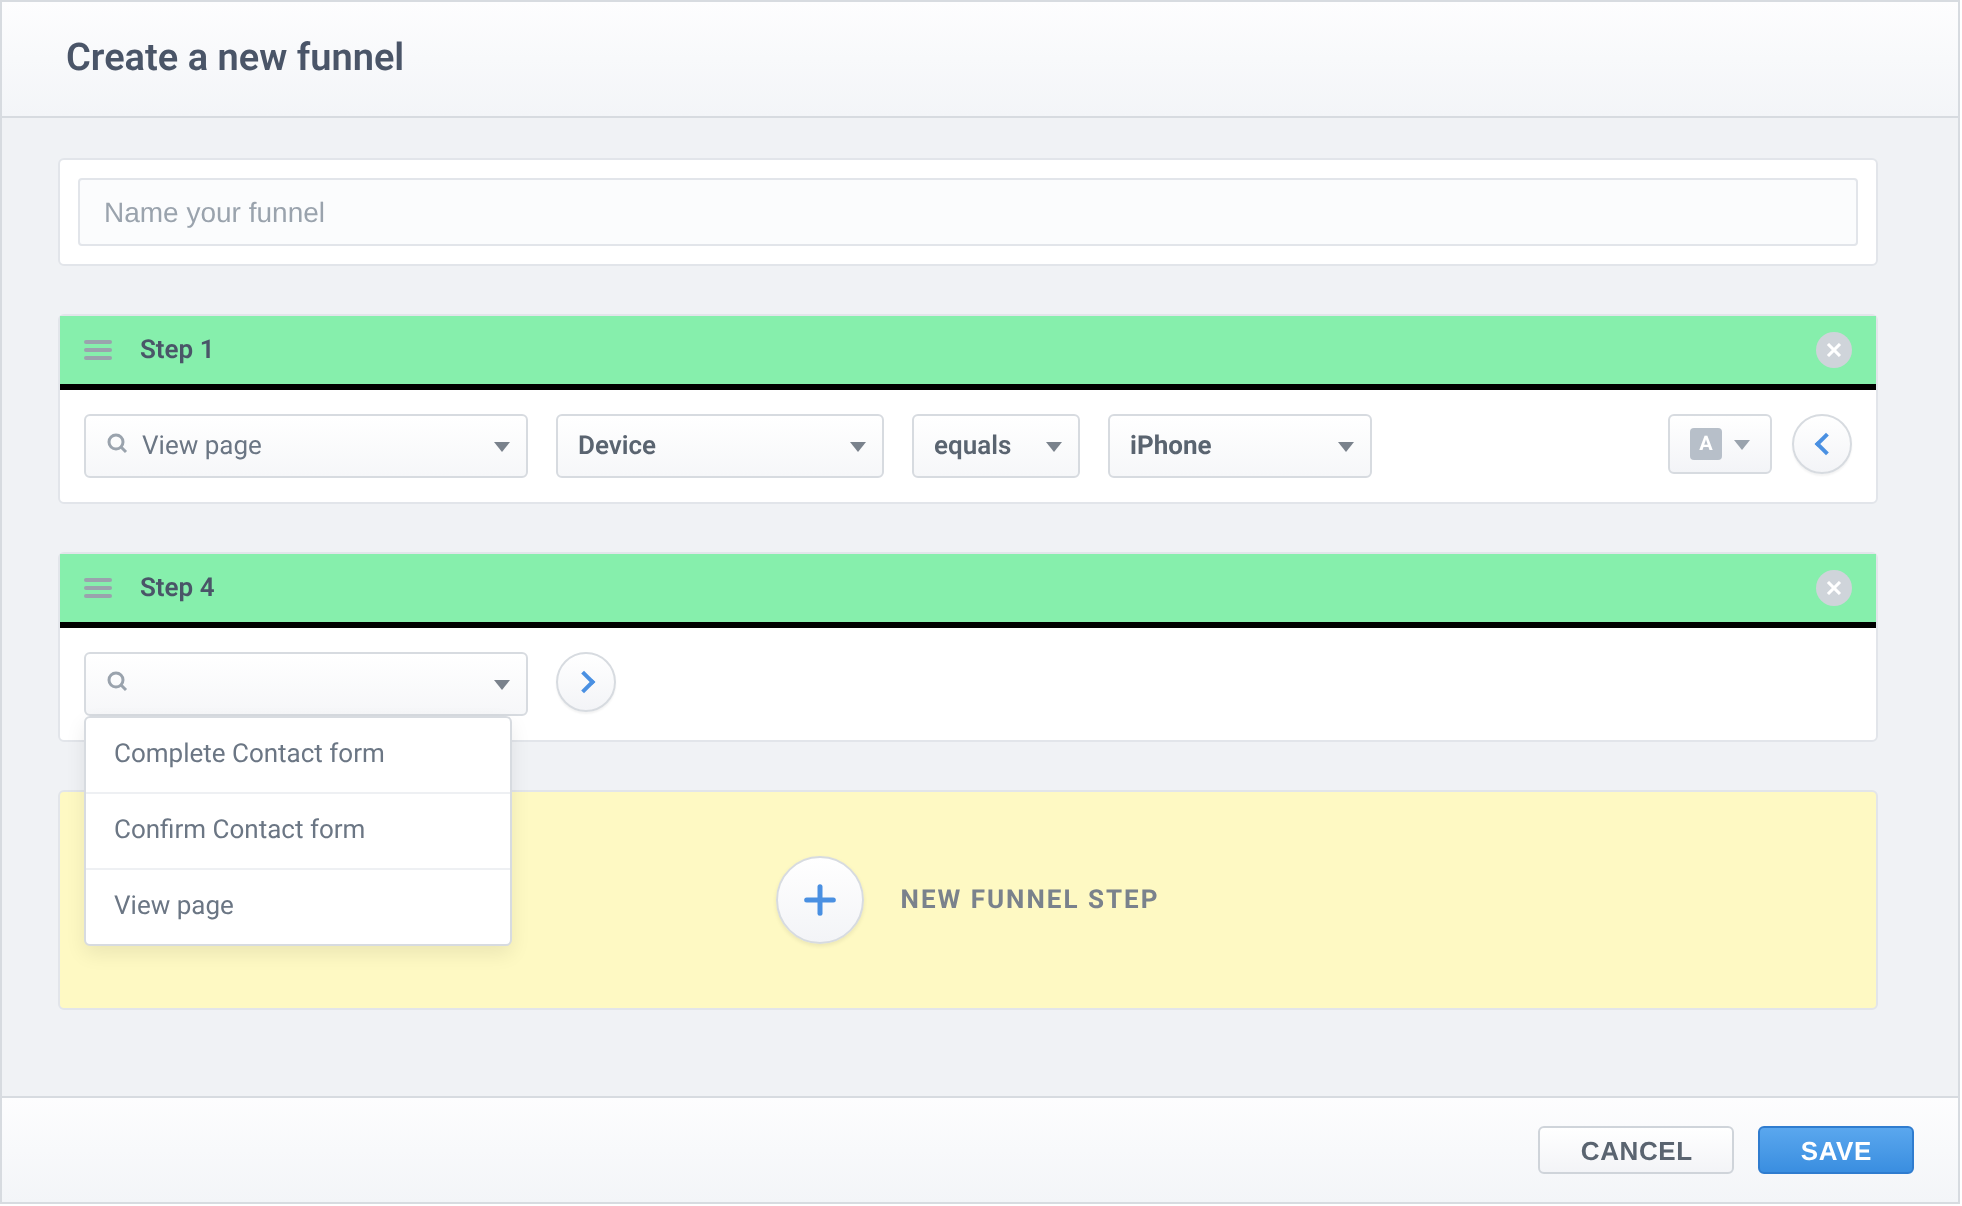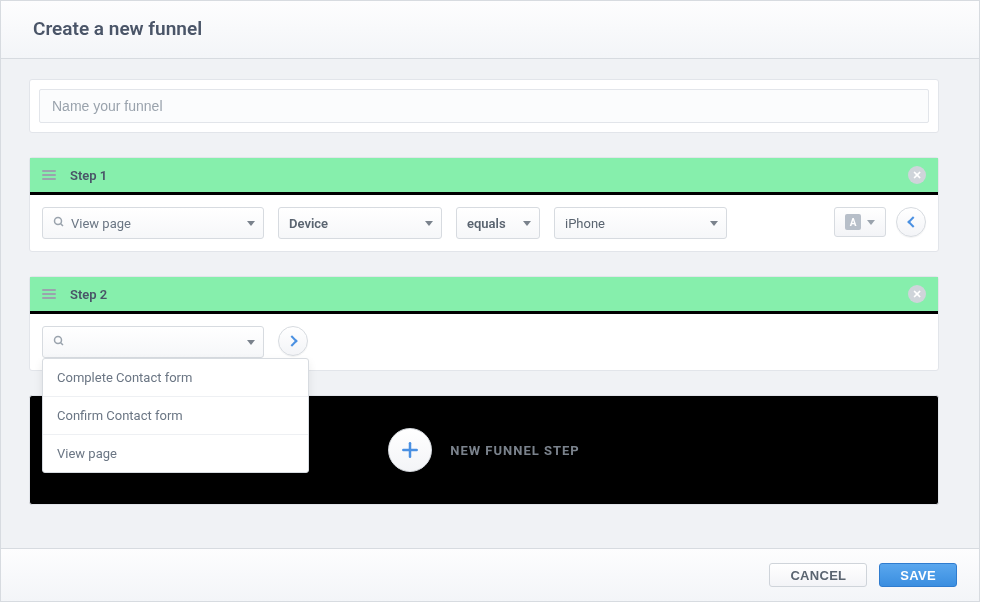--- a/index.html
+++ b/index.html
@@ -120,21 +120,21 @@
     margin-left: auto;
     width: 0; height: 0;
     border-left: 4px solid transparent;
     border-right: 4px solid transparent;
     border-top: 5px solid #7a828c;
   }
   .dd-event { width: 222px; color:#6b7684; }
   .dd-event .search-glyph { color:#9aa3ad; font-size:12px; margin-right:6px; }
   .dd-device { width: 164px; font-weight:600;gap:20px; }
   .dd-equals { width: 84px; font-weight:600;}
-  .dd-value  { width: 173px; font-weight:400;}
+  .dd-value  { width: 132px; font-weight:700;}
   .right-controls {
     margin-left: auto;
     display: flex;
     align-items: center;
     gap: 10px;
   }
   .letter-dd {
     width: 52px;
     height: 30px;
     border: 1px solid #d7dbe0;
@@ -177,38 +177,38 @@
     border-top: 2px solid #4a90e2;
     border-right: 2px solid #4a90e2;
   }
   .chev-left { transform: rotate(-135deg); margin-left:3px;}
   .chev-right { transform: rotate(45deg); margin-right:3px;}
 
   .dropdown-menu {
     position: absolute;
     top: 44px;
     left: 12px;
-    width: 267px;
+    width: 214px;
     background: #fff;
     border: 1px solid #d7dbe0;
     border-radius: 3px;
     box-shadow: 0 4px 10px rgba(0,0,0,0.08);
     z-index: 10;
   }
   .dropdown-menu .item {
     padding: 11px 14px;
     font-size: 13px;
     color: #6b7684;
     border-bottom: 1px solid #eef0f3;
     cursor: pointer;
   }
   .dropdown-menu .item:last-child { border-bottom: none; }
 
   .new-step-panel {
-    background: #000000;
+    background: #fef9c3;
     border: 1px solid #e2e5ea;
     border-radius: 3px;
     height: 110px;
     display: flex;
     align-items: center;
     justify-content: center;
     gap: 18px;
     margin-bottom: 20px;
   }
   .plus-circle {
@@ -320,21 +320,21 @@
       </div>
     </div>
 
     <div class="step-panel">
       <div class="step-header">
         <div class="drag-lines">
           <span></span>
             <span></span>
             <span></span>
         </div>
-        <div class="step-title">Step 2</div>
+        <div class="step-title">Step 4</div>
         <div class="close-circle">✕</div>
       </div>
       <div class="step-body step2-body">
         <div class="dropdown dd-event">
           <span class="search-glyph">
             <svg width="12" height="12" viewBox="0 0 24 24" fill="none" stroke="#9aa3ad" stroke-width="3">
                 <circle cx="10" cy="10" r="7"></circle>
                 <line x1="20" y1="20" x2="15" y2="15"></line>
               </svg>
           </span>

